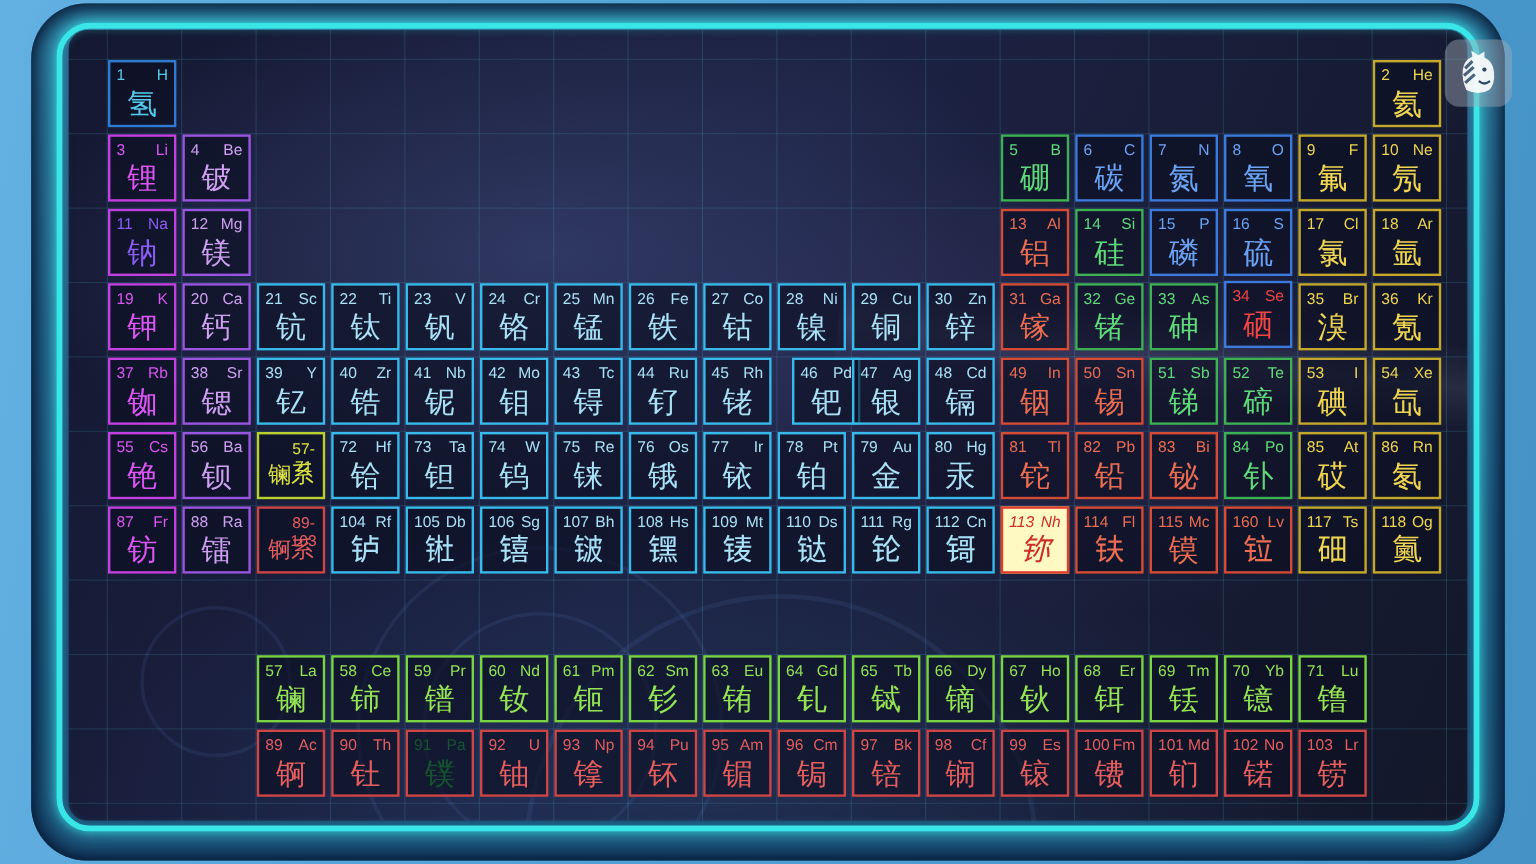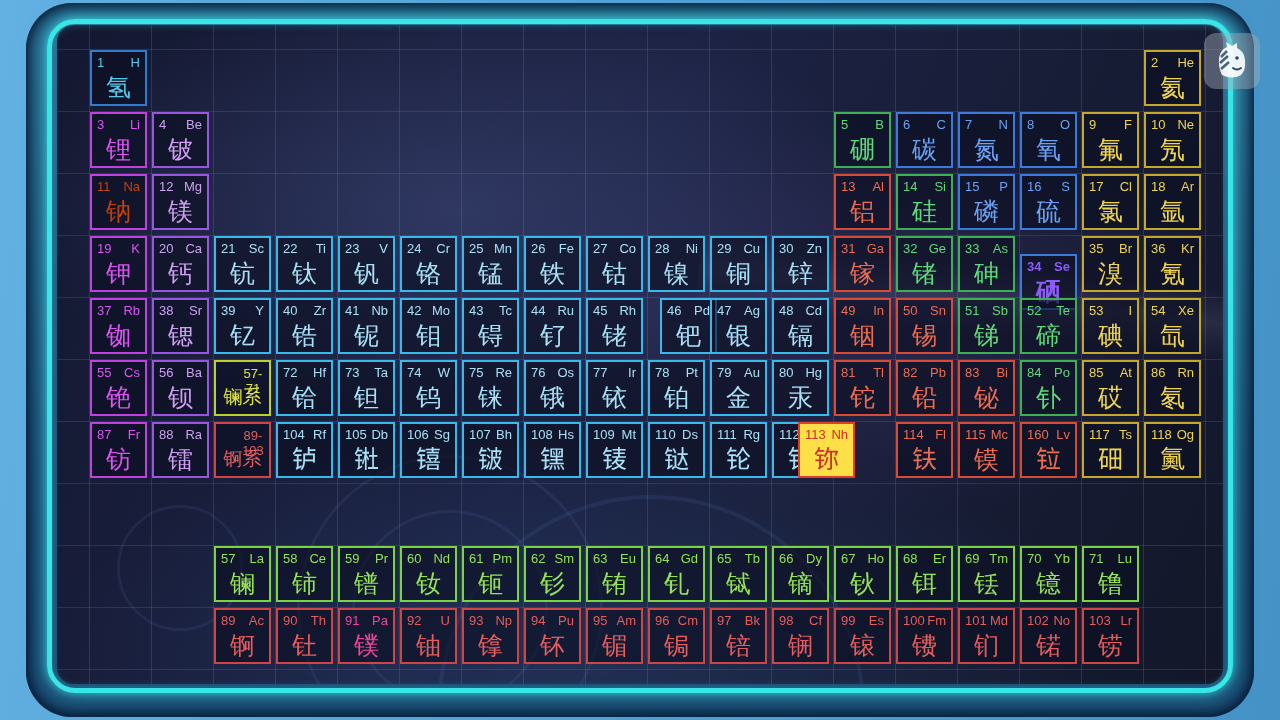--- a/index.html
+++ b/index.html
@@ -111,21 +111,21 @@
       <div class="cell" style="left: 992px; top: 62px; border-color: rgb(196, 167, 43); color: rgb(238, 212, 80);">
         <span class="num">9</span>
         <span class="sym">F</span>
         <div class="cname">氟</div>
       </div>
       <div class="cell" style="left: 1054px; top: 62px; border-color: rgb(196, 167, 43); color: rgb(238, 212, 80);">
         <span class="num">10</span>
         <span class="sym">Ne</span>
         <div class="cname">氖</div>
       </div>
-      <div class="cell" style="left: 0px; top: 124px; border-color: rgb(194, 63, 224); color: #c2410c; padding-left: 20px;">
+      <div class="cell" style="left: 0px; top: 124px; border-color: rgb(194, 63, 224); color: #8b5cf6; padding-left: 20px;">
         <span class="num">11</span>
         <span class="sym">Na</span>
         <div class="cname">钠</div>
       </div>
       <div class="cell" style="left: 62px; top: 124px; border-color: rgb(154, 85, 224); color: rgb(207, 160, 242);">
         <span class="num">12</span>
         <span class="sym">Mg</span>
         <div class="cname">镁</div>
       </div>
       <div class="cell" style="left: 744px; top: 124px; border-color: rgb(213, 75, 54); color: rgb(234, 109, 82);">
@@ -226,21 +226,21 @@
       <div class="cell" style="left: 806px; top: 186px; border-color: rgb(61, 176, 84); color: rgb(95, 218, 121);">
         <span class="num">32</span>
         <span class="sym">Ge</span>
         <div class="cname">锗</div>
       </div>
       <div class="cell" style="left: 868px; top: 186px; border-color: rgb(61, 176, 84); color: rgb(95, 218, 121);">
         <span class="num">33</span>
         <span class="sym">As</span>
         <div class="cname">砷</div>
       </div>
-      <div class="cell" style="left: 930px; top: 204px; border-color: rgb(59, 121, 218); color: #8b5cf6; font-weight: bold;">
+      <div class="cell" style="left: 930px; top: 184px; border-color: rgb(59, 121, 218); color: #ef4444;">
         <span class="num">34</span>
         <span class="sym">Se</span>
         <div class="cname">硒</div>
       </div>
       <div class="cell" style="left: 992px; top: 186px; border-color: rgb(196, 167, 43); color: rgb(238, 212, 80);">
         <span class="num">35</span>
         <span class="sym">Br</span>
         <div class="cname">溴</div>
       </div>
       <div class="cell" style="left: 1054px; top: 186px; border-color: rgb(196, 167, 43); color: rgb(238, 212, 80);">
@@ -479,21 +479,21 @@
       <div class="cell" style="left: 620px; top: 372px; border-color: rgb(56, 185, 236); color: rgb(168, 224, 246);">
         <span class="num">111</span>
         <span class="sym">Rg</span>
         <div class="cname">𬬭</div>
       </div>
       <div class="cell" style="left: 682px; top: 372px; border-color: rgb(56, 185, 236); color: rgb(168, 224, 246);">
         <span class="num">112</span>
         <span class="sym">Cn</span>
         <div class="cname">鿔</div>
       </div>
-      <div class="cell selected" style="left: 708px; top: 372px; border-color: rgb(226, 61, 42); color: rgb(204, 47, 40); background: #fde047;">
+      <div class="cell selected" style="left: 744px; top: 372px; border-color: rgb(226, 61, 42); color: rgb(204, 47, 40); background: #fef9c3; font-style: italic;">
         <span class="num">113</span>
         <span class="sym">Nh</span>
         <div class="cname">鿭</div>
       </div>
       <div class="cell" style="left: 806px; top: 372px; border-color: rgb(213, 75, 54); color: rgb(234, 109, 82);">
         <span class="num">114</span>
         <span class="sym">Fl</span>
         <div class="cname">𫓧</div>
       </div>
       <div class="cell" style="left: 868px; top: 372px; border-color: rgb(213, 75, 54); color: rgb(234, 109, 82);">
@@ -594,21 +594,21 @@
       <div class="cell" style="left: 124px; top: 558px; border-color: rgb(205, 69, 69); color: rgb(229, 93, 93);">
         <span class="num">89</span>
         <span class="sym">Ac</span>
         <div class="cname">锕</div>
       </div>
       <div class="cell" style="left: 186px; top: 558px; border-color: rgb(205, 69, 69); color: rgb(229, 93, 93);">
         <span class="num">90</span>
         <span class="sym">Th</span>
         <div class="cname">钍</div>
       </div>
-      <div class="cell" style="left: 248px; top: 558px; border-color: rgb(205, 69, 69); color: #ec4899;">
+      <div class="cell" style="left: 248px; top: 558px; border-color: rgb(205, 69, 69); color: #14532d;">
         <span class="num">91</span>
         <span class="sym">Pa</span>
         <div class="cname">镤</div>
       </div>
       <div class="cell" style="left: 310px; top: 558px; border-color: rgb(205, 69, 69); color: rgb(229, 93, 93);">
         <span class="num">92</span>
         <span class="sym">U</span>
         <div class="cname">铀</div>
       </div>
       <div class="cell" style="left: 372px; top: 558px; border-color: rgb(205, 69, 69); color: rgb(229, 93, 93);">

